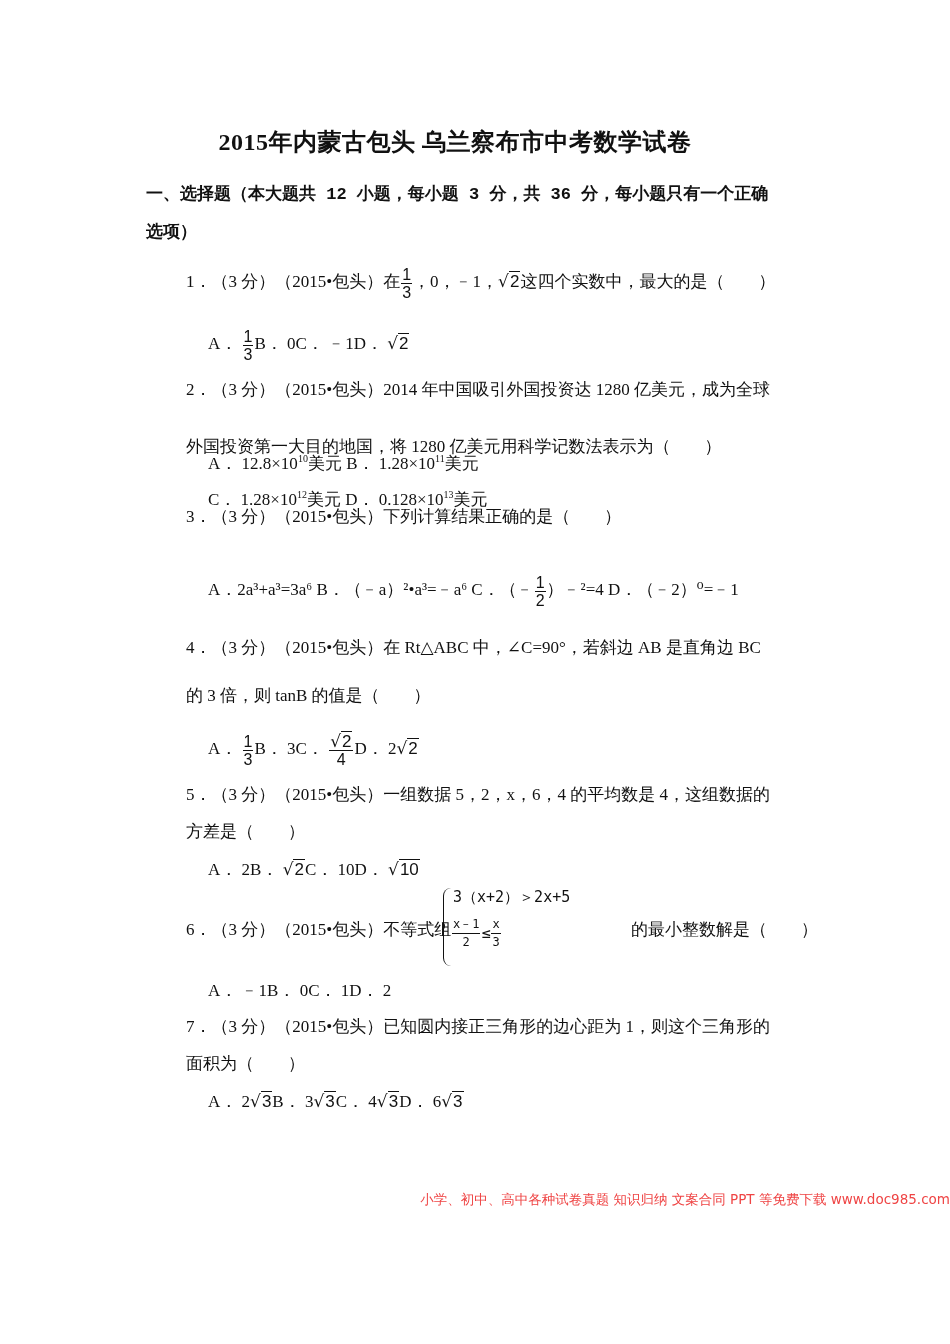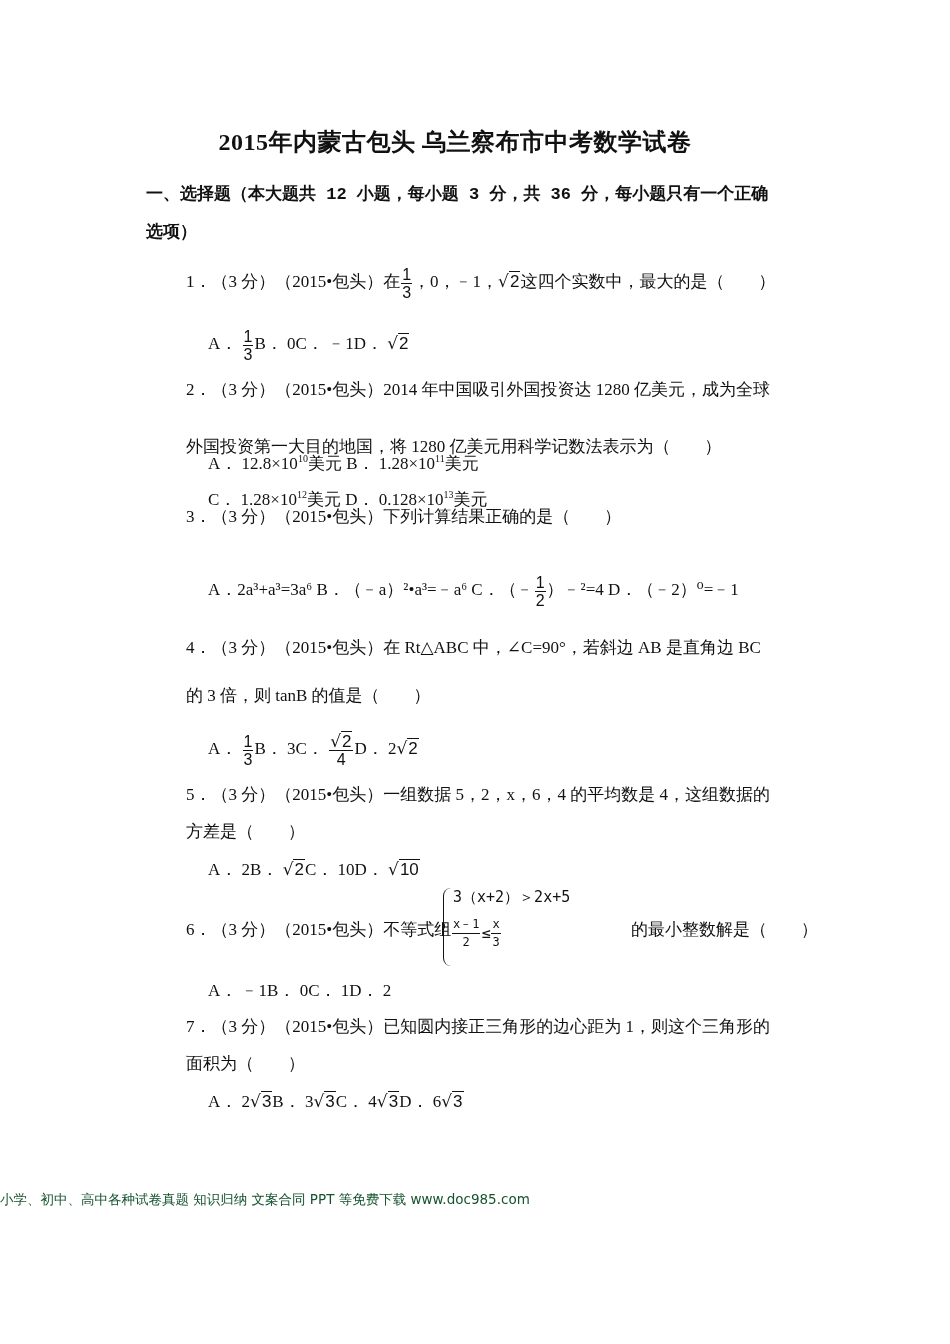--- a/index.html
+++ b/index.html
@@ -40,22 +40,22 @@
   .brace {
     position: absolute; left: 0; top: 0; width: 8px; height: 78px;
     border-left: 1.5px solid #111; border-radius: 8px 0 0 8px;
   }
   .brace-tip { position: absolute; left: -7px; top: 34px; width: 7px; height: 8px;
     border-right: 1.5px solid #111; border-radius: 0 6px 6px 0; }
   .sys .r1 { position: absolute; left: 10px; top: 0px; white-space: nowrap; }
   .sys .r2 { position: absolute; left: 8px; top: 28px; white-space: nowrap; }
   .sys .r2 .frac { font-family: "DejaVu Sans Mono", monospace; font-size: 12px; }
   .footer {
-    position: absolute; left: 0; width: 950px; top: 1191px; text-align: left;
-    font-family: "DejaVu Sans", "Liberation Sans", sans-serif; font-size: 13.5px; color: #14532d;
+    position: absolute; left: 0; width: 950px; top: 1191px; text-align: right;
+    font-family: "DejaVu Sans", "Liberation Sans", sans-serif; font-size: 13.5px; color: #ef4444;
   }
 </style>
 </head>
 <body>
 
 <div class="page">
 
   <div class="title">2015年内蒙古包头 乌兰察布市中考数学试卷</div>
 
   <div class="section">

